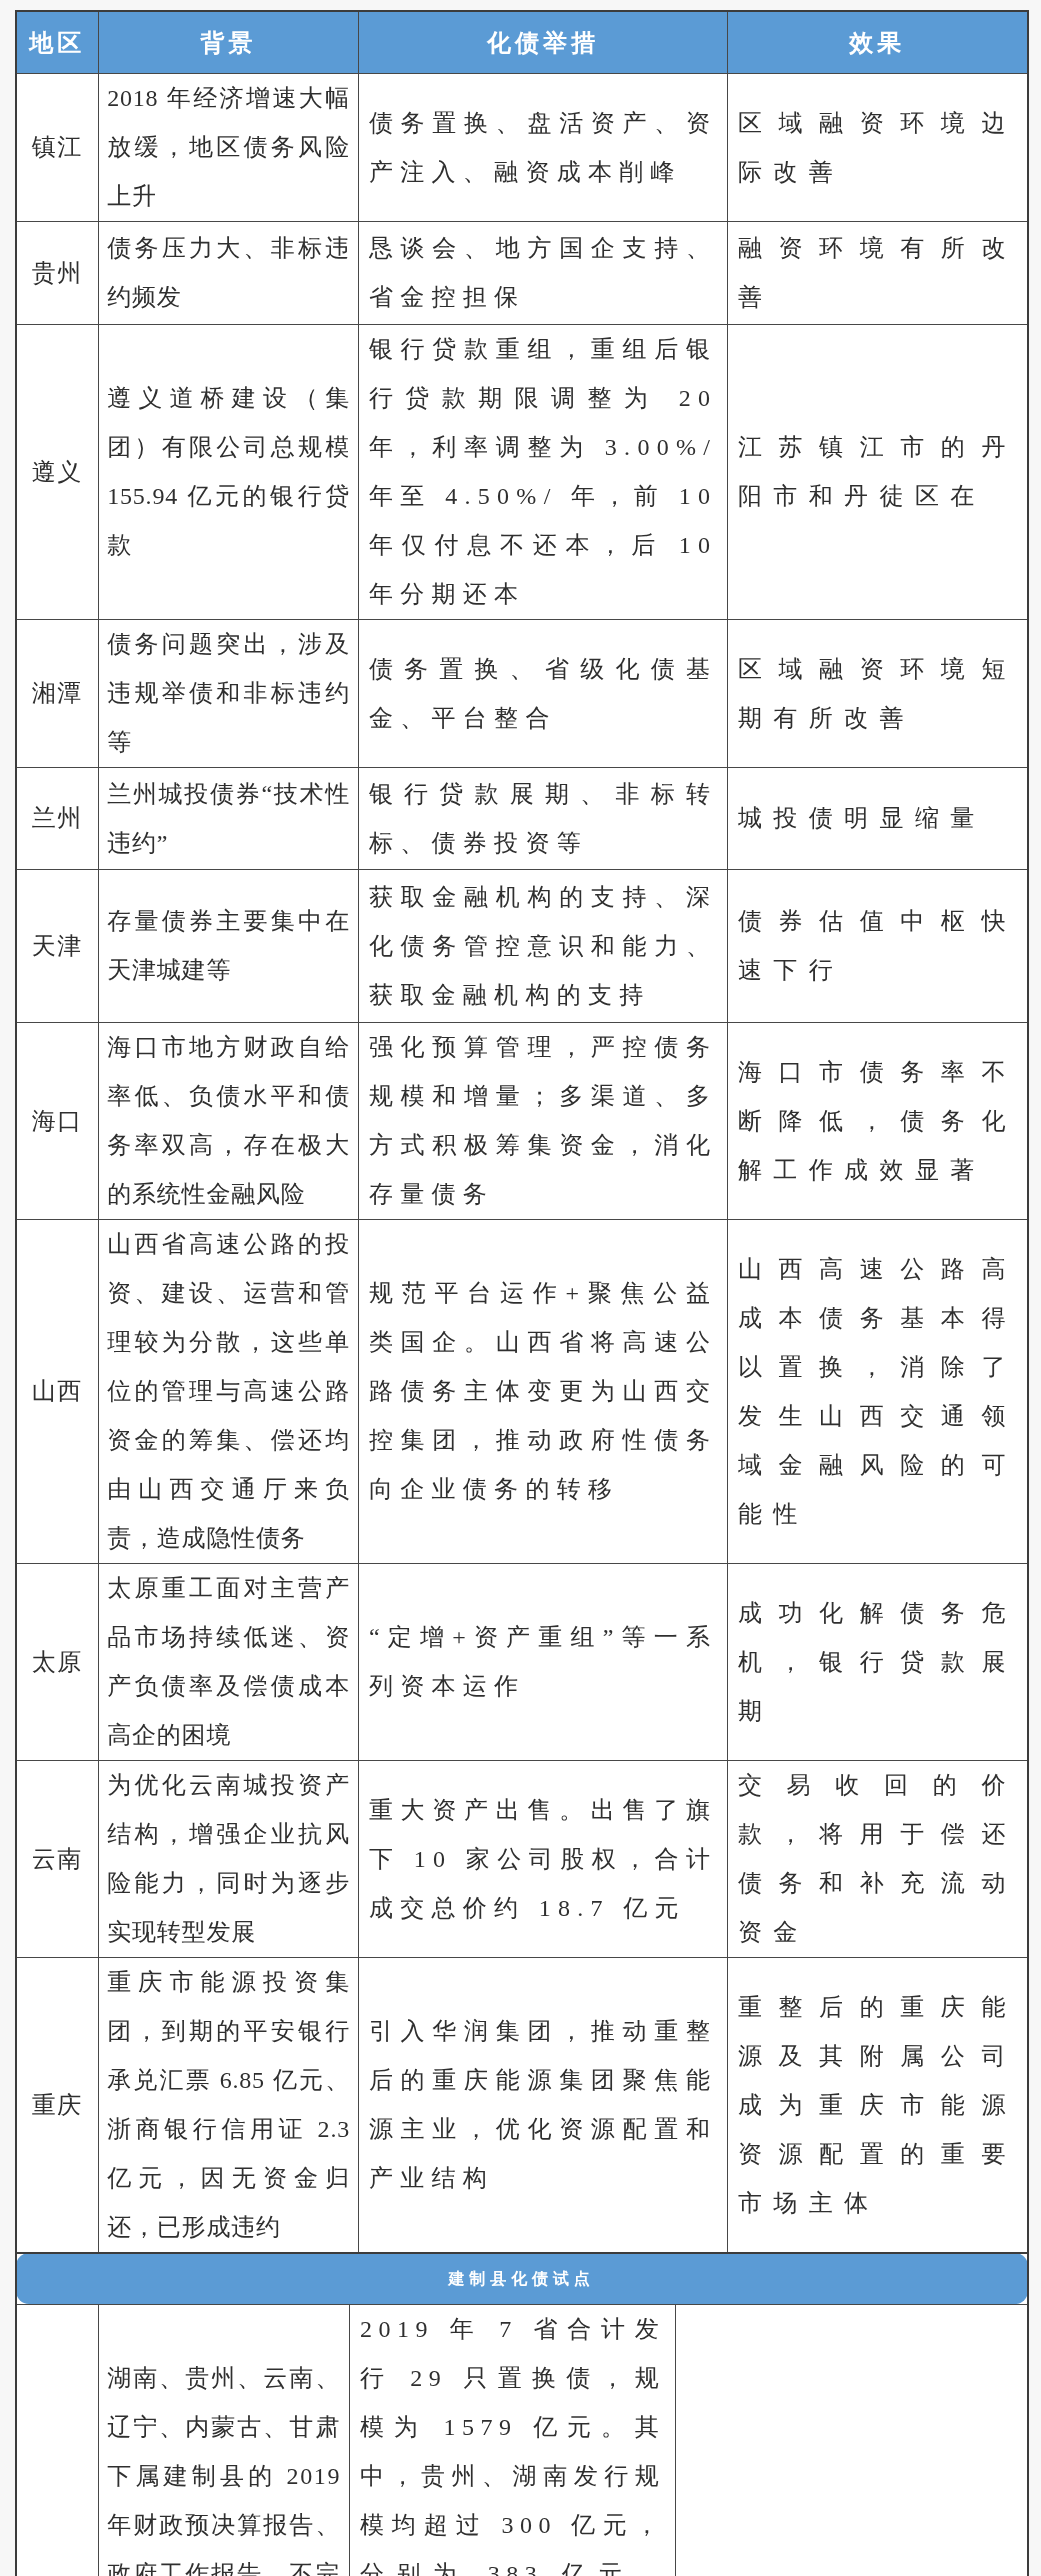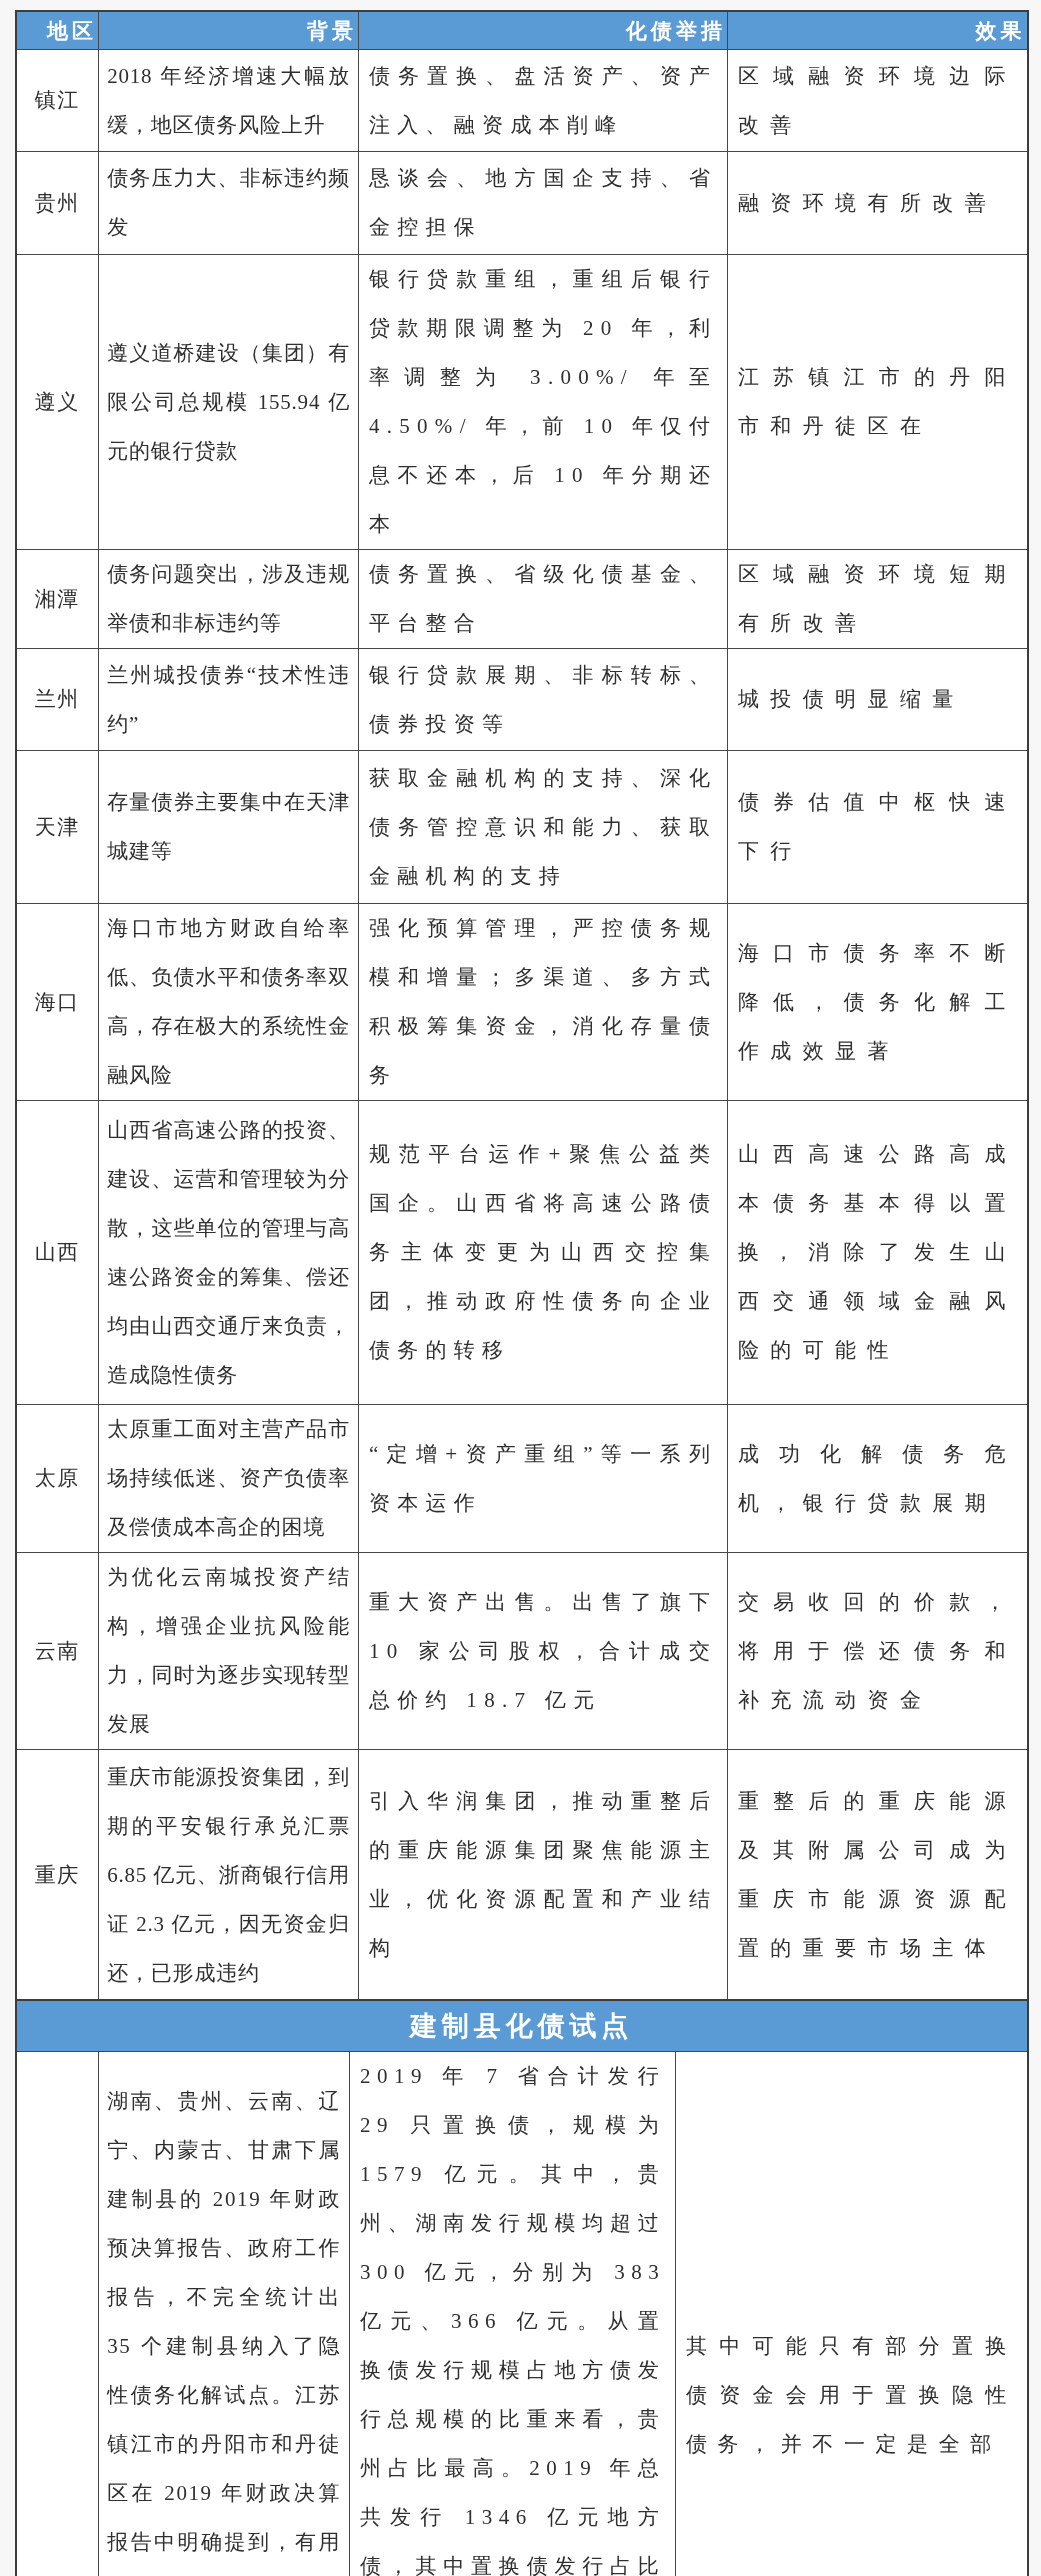--- a/index.html
+++ b/index.html
@@ -20,29 +20,29 @@
   .tbl2{margin-top:-2.4px;}
 
   th,td{
     border:1.6px solid var(--border-c,#474747);
     overflow:hidden;
     box-sizing:border-box;
   }
   th{
     background:var(--header-bg,#5b9bd5);
     color:var(--header-tx,#ffffff);
-    font-size:21px;
+    font-size:24px;
     font-weight:600;
-    height:39px;
+    height:63px;
     letter-spacing:4.1px;
-    text-align:right;
+    text-align:center;
   }
   td{
     color:var(--text-c,#2f2f2f);
-    font-size:21px;
+    font-size:24px;
     line-height:49px;
     vertical-align:middle;
     text-align:justify;
     text-justify:inter-character;
     padding:0 9.8px;
   }
   td.c-region{
     text-align:center;
     letter-spacing:1.6px;
     padding:0 3px;
@@ -52,26 +52,27 @@
   td.c-ef{letter-spacing:11.4px;}
 
   .tbl2 td.c-bg{letter-spacing:1.6px;}
   .tbl2 td.c-ms{letter-spacing:6.5px;}
   .tbl2 td.c-ef{letter-spacing:10.6px;}
 
   td.banner{
     background:var(--header-bg,#5b9bd5);
     color:var(--header-tx,#ffffff);
     text-align:center;
-    font-size:27px;
+    font-size:16px;
     font-weight:600;
     letter-spacing:4.9px;
     height:50px;
     line-height:50px;
     padding:0;
+    border-radius:13px;
   }
 </style>
 </head>
 <body>
 
 <div class="wrap">
 
   <table class="tbl1">
     <colgroup>
       <col style="width:83px">

